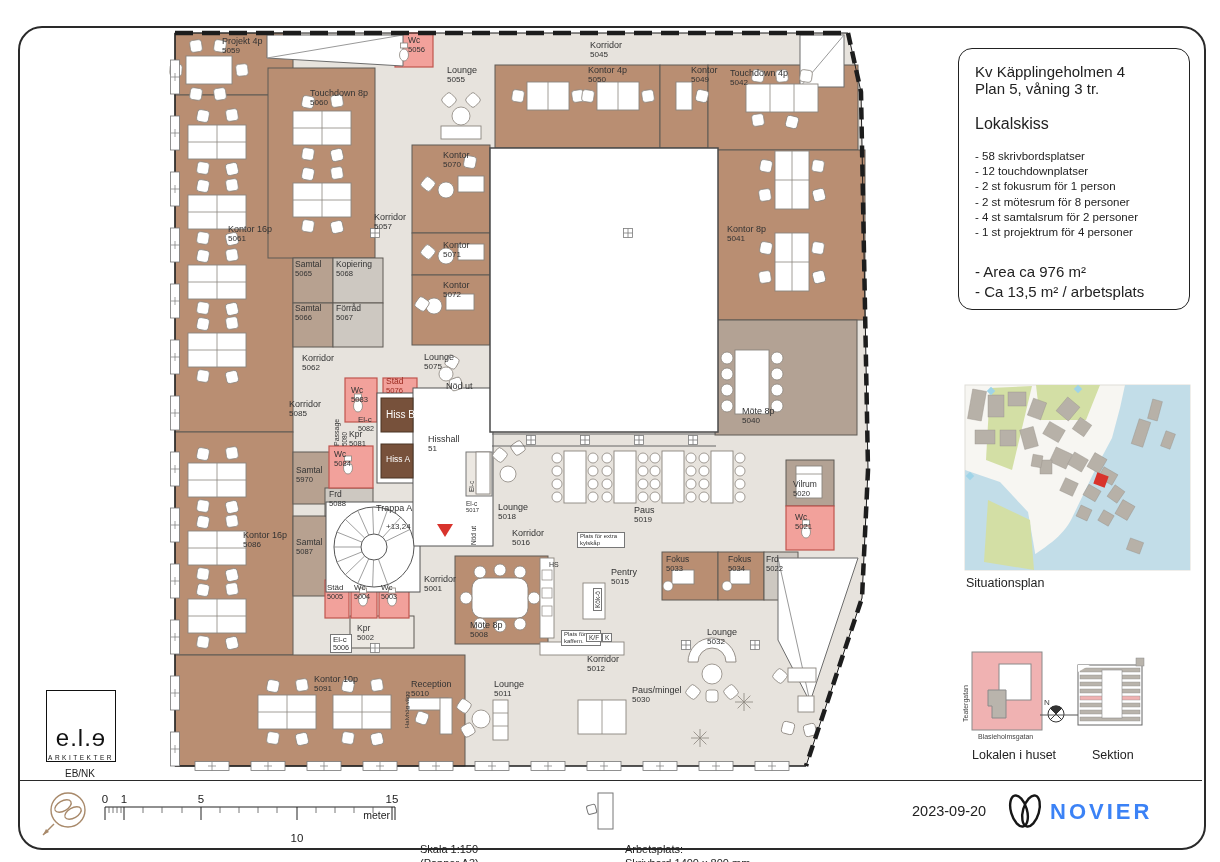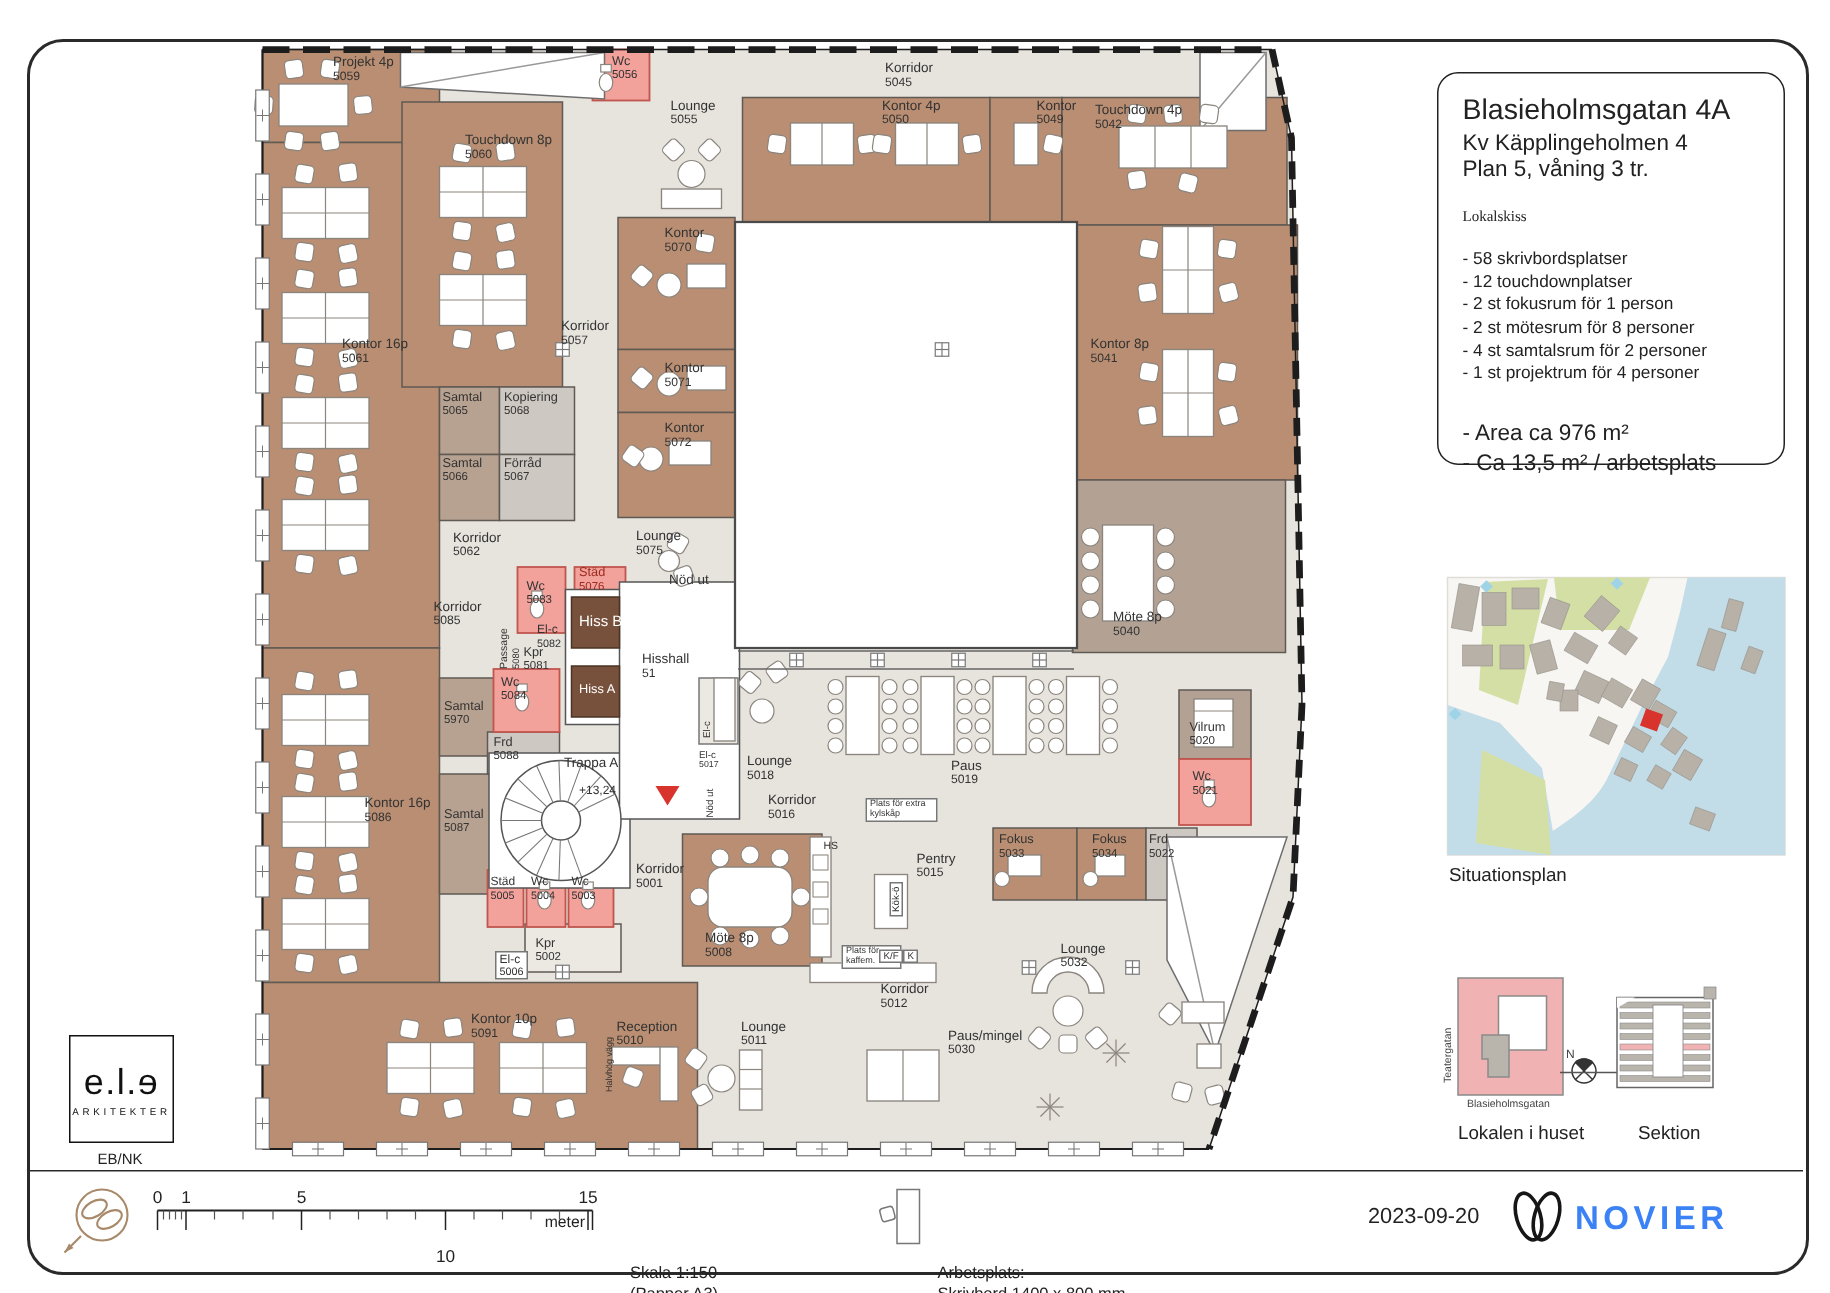--- a/index.html
+++ b/index.html
@@ -15,35 +15,35 @@
   .rl span{display:block;}
   .rl .rl-n{font-size:0.9em;}
   .rl.v{transform:rotate(-90deg);transform-origin:0 0;}
   .rl.box{background:#fff;border:0.5px solid #777;padding:0 2px;line-height:1.15;}
   .rl.wrap{white-space:normal;text-align:left;}
   
   .titleblock{position:absolute;left:958px;top:48px;width:232px;height:262px;
               border:1.5px solid #222;border-radius:14px;padding:14px 16px;box-sizing:border-box;}
   .tb-title{font-size:19px;margin-bottom:2px;}
   .tb-sub{font-size:15px;}
-  .tb-sec{font-size:10px;margin-top:18px;font-family:Liberation Serif, serif;}
+  .tb-sec{font-size:16px;margin-top:18px;}
   .tb-list{font-size:11.5px;margin-top:16px;line-height:1.32;}
   .tb-area{font-size:15px;margin-top:22px;line-height:1.32;}
   .caption{position:absolute;font-size:12.5px;color:#222;}
   .tiny{font-size:7px;color:#444;position:absolute;}
   .tiny.v{transform:rotate(-90deg);transform-origin:0 0;}
   
   .ftext{position:absolute;font-size:11px;line-height:1.3;color:#222;margin-top:46px;}
   .fnum{position:absolute;font-size:11.5px;color:#222;transform:translateX(-50%);}
   .fdate{position:absolute;font-size:14.5px;color:#222;}
   .brand{position:absolute;font-size:22px;letter-spacing:3px;font-weight:600;color:#3b82f6;}
   .meter{position:absolute;font-size:10.5px;color:#222;}
   
   .archbox{position:absolute;left:46px;top:690px;width:68px;height:70px;border:1.5px solid #111;
-           display:flex;flex-direction:column;align-items:center;justify-content:center;}
+           display:flex;flex-direction:column;align-items:center;justify-content:flex-end;}
   .arch-el{font-size:24px;color:#111;letter-spacing:1px;}
   .arch-sub{font-size:6.5px;letter-spacing:2.5px;margin-top:2px;color:#111;}
   .arch-init{position:absolute;left:46px;top:768px;width:68px;text-align:center;font-size:10px;color:#222;}
 </style>
 </head>
 <body>
 
 <div class="sheet">
   <div class="border-frame"></div>
   <div class="divider"></div>
@@ -885,21 +885,20 @@
     <span class="rl-t">Paus/mingel</span>
     <span class="rl-n">5030</span>
   </div>
       <div class="rl v" style="left: 404px; top: 728px; font-size: 6px;">
     <span class="rl-t">Halvhög vägg</span>
 
   </div>
     </div>
 
   <div class="titleblock">
-    <div class="tb-title">Blasieholmsgatan 4A</div>
     <div class="tb-sub">Kv Käpplingeholmen 4</div>
     <div class="tb-sub">Plan 5, våning 3 tr.</div>
     <div class="tb-sec">Lokalskiss</div>
     <div class="tb-list" id="tb-bullets">
         <div>- 58 skrivbordsplatser</div>
         <div>- 12 touchdownplatser</div>
         <div>- 2 st fokusrum för 1 person</div>
         <div>- 2 st mötesrum för 8 personer</div>
         <div>- 4 st samtalsrum för 2 personer</div>
         <div>- 1 st projektrum för 4 personer</div>

